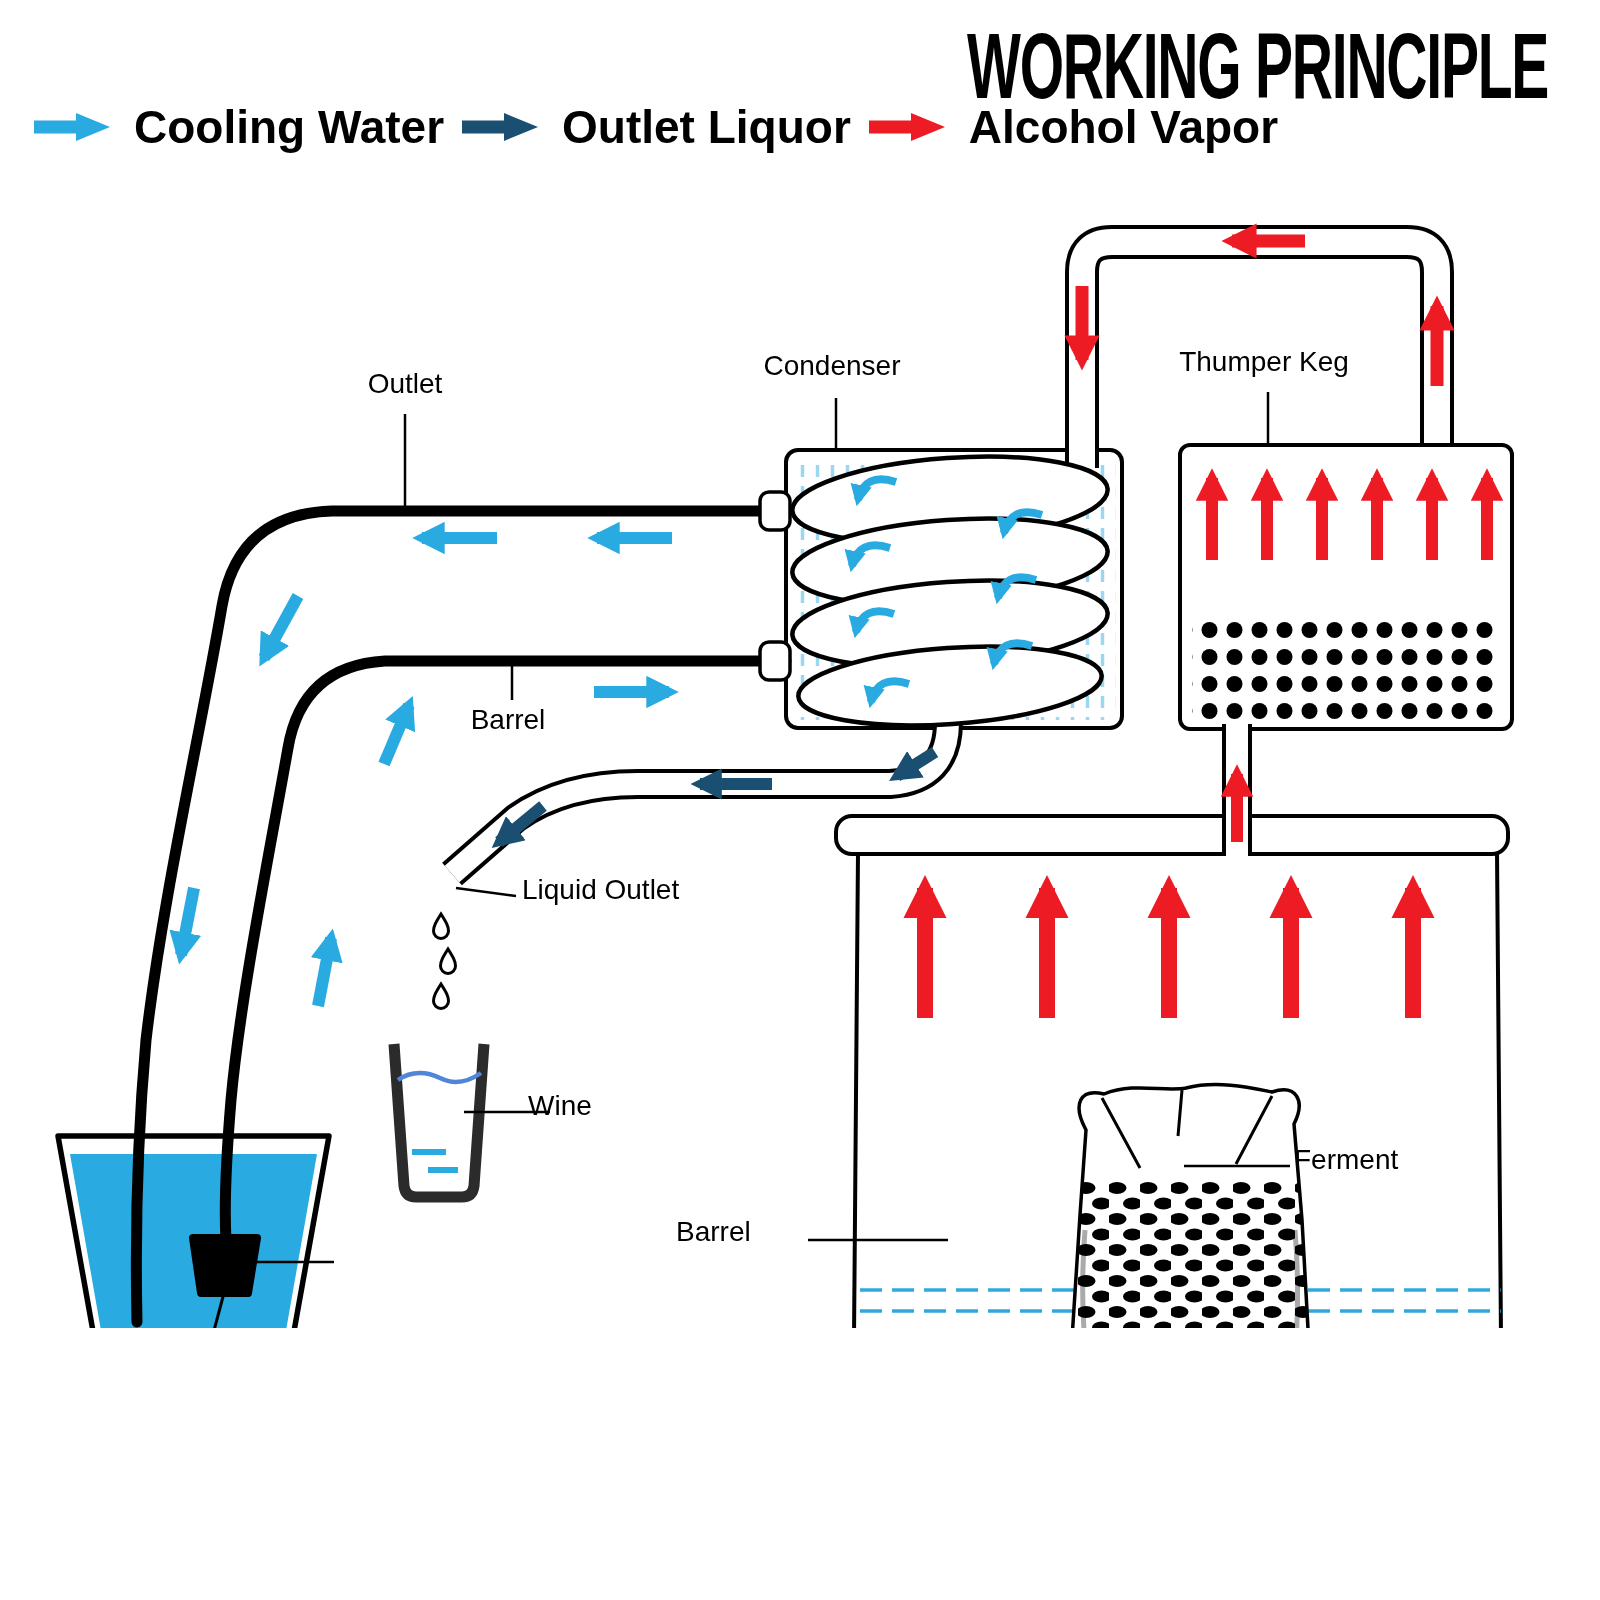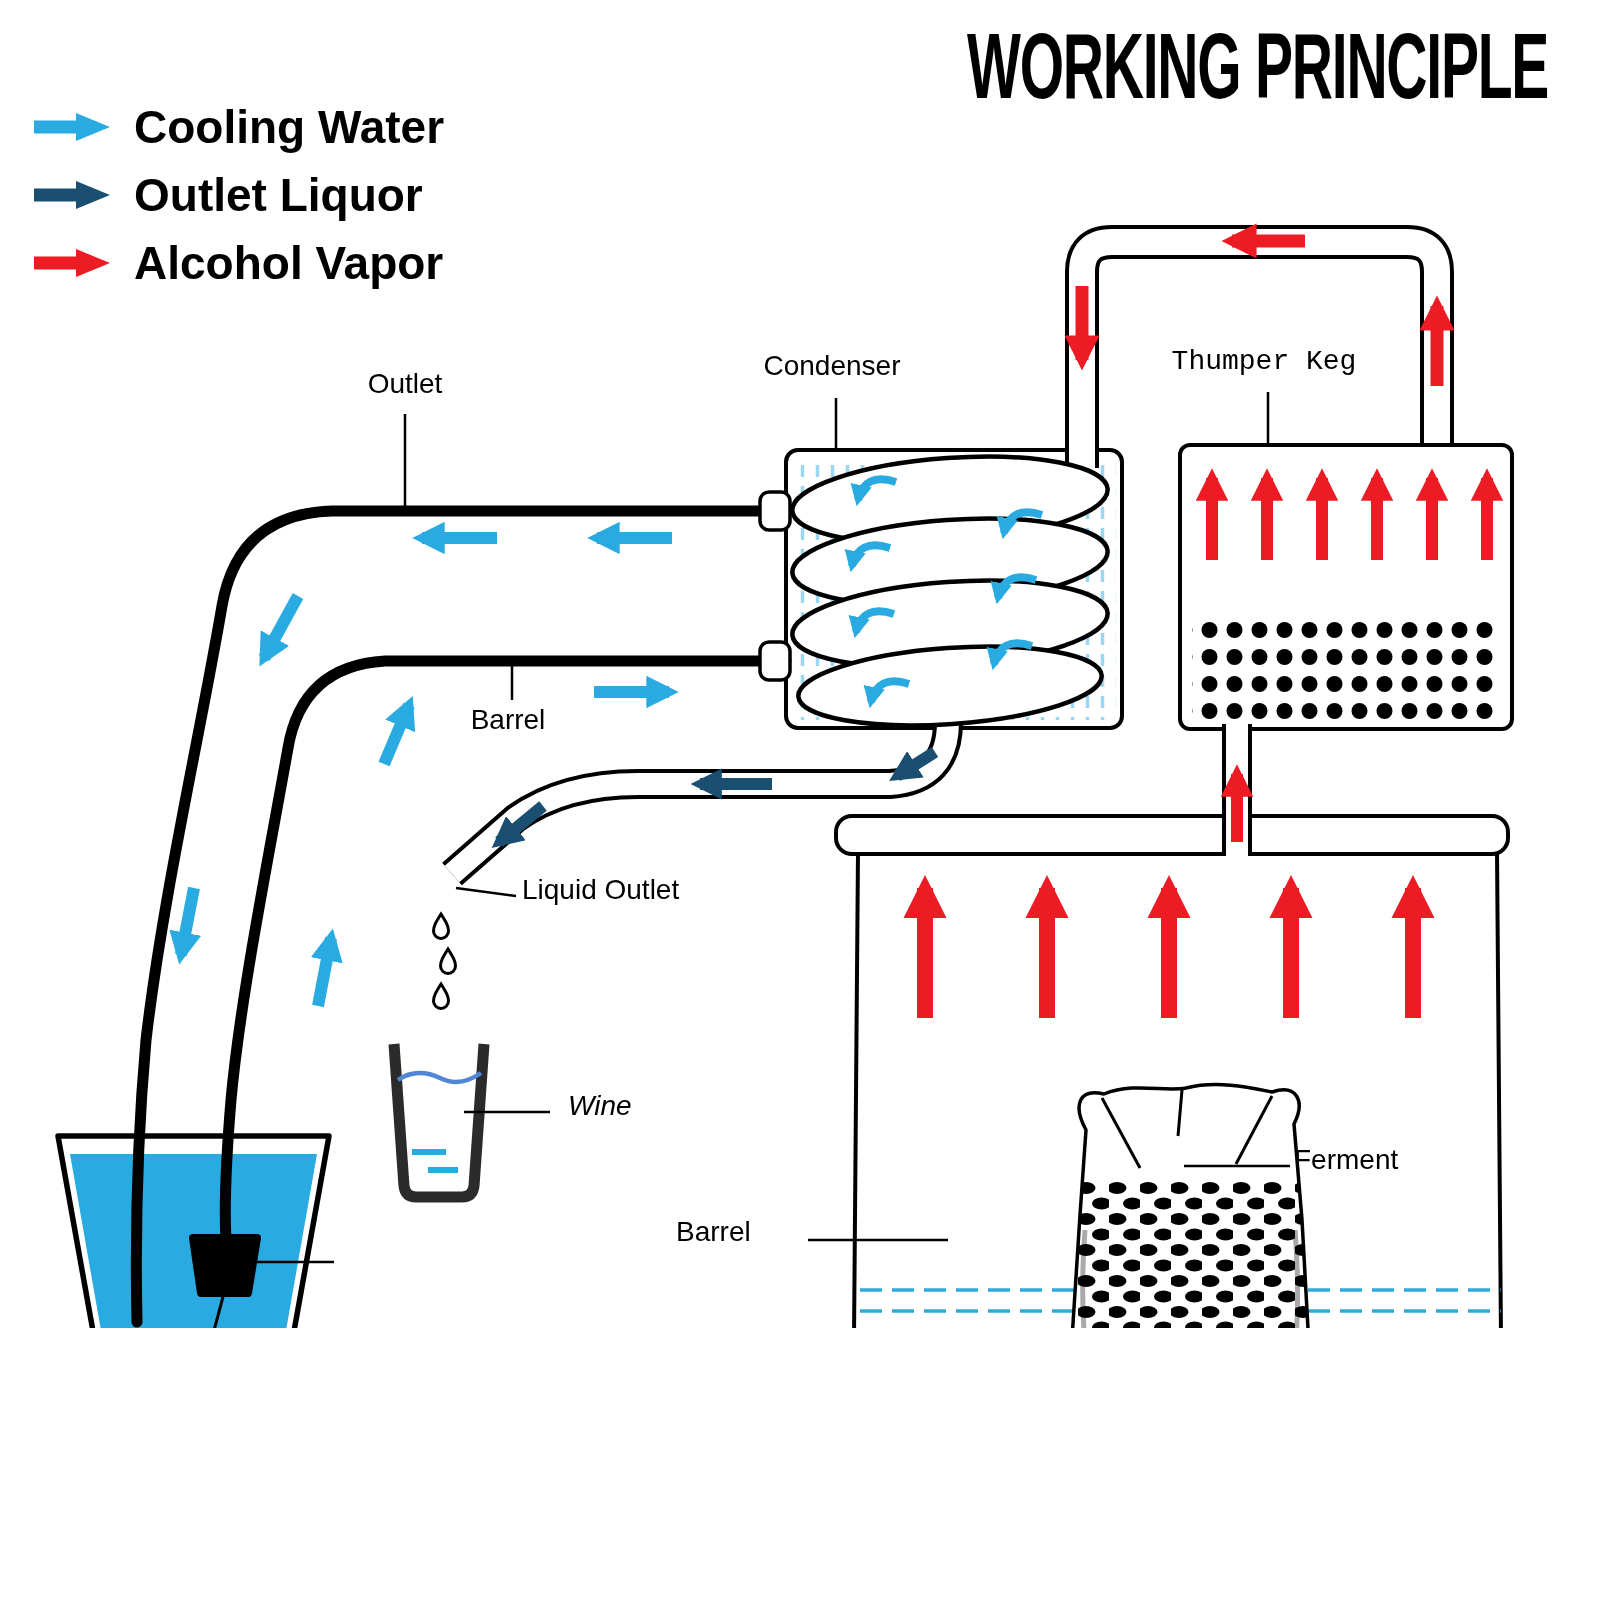--- a/index.html
+++ b/index.html
@@ -7,21 +7,21 @@
   .canvas{
     position:relative; width:1600px; height:1328px; background:#fff;
     font-family:"Liberation Sans", sans-serif; overflow:hidden; color:#000;
   }
   svg.scene{ position:absolute; left:0; top:0; width:1600px; height:1600px; }
   .title{
     position:absolute; top:14px; right:52px; font-size:92px; font-weight:900;
     letter-spacing:-2px; white-space:nowrap; transform:scaleX(0.62);
     transform-origin:100% 50%; color:#000;
   }
-  .legend{ position:absolute; left:30px; top:100px; display:flex; flex-direction:column; gap:14px; }
+  .legend{ position:absolute; left:30px; top:100px; display:flex; gap:14px; }
   .legend-row{ display:flex; align-items:center; gap:20px; }
   .legend-arrow{ width:84px; height:36px; flex:0 0 auto; }
   .legend-label{ font-size:46px; font-weight:700; }
   .lbl{ position:absolute; font-size:28px; white-space:nowrap; }
   .lbl.center{ transform:translateX(-50%); }
 </style>
 </head>
 <body>
 
 <div class="canvas">
@@ -212,21 +212,21 @@
     <div class="legend-row">
       <svg class="legend-arrow" viewBox="0 0 84 36">
         <line x1="4" y1="18" x2="50" y2="18" stroke-width="13" stroke="#ed1c24"></line>
         <path d="M46 4 L80 18 L46 32 Z" fill="#ed1c24"></path>
       </svg>
       <span class="legend-label">Alcohol Vapor</span>
     </div>
   </div>
 
   <div class="lbl center" style="left:832px; top:350px;">Condenser</div>
-  <div class="lbl center" style="left:1264px; top:346px;font-family:Liberation Mono, monospace;">Thumper Keg</div>
+  <div class="lbl center" style="left:1264px; top:346px;">Thumper Keg</div>
   <div class="lbl center" style="left:405px; top:368px;">Outlet</div>
   <div class="lbl center" style="left:508px; top:704px;">Barrel</div>
   <div class="lbl" style="left:522px; top:874px;">Liquid Outlet</div>
-  <div class="lbl" style="left:568px; top:1090px;font-style:italic;">Wine</div>
+  <div class="lbl" style="left:528px; top:1090px;">Wine</div>
   <div class="lbl" style="left:676px; top:1216px;">Barrel</div>
   <div class="lbl" style="left:1294px; top:1144px;">Ferment</div>
 
 </div>
 
 </body></html>

